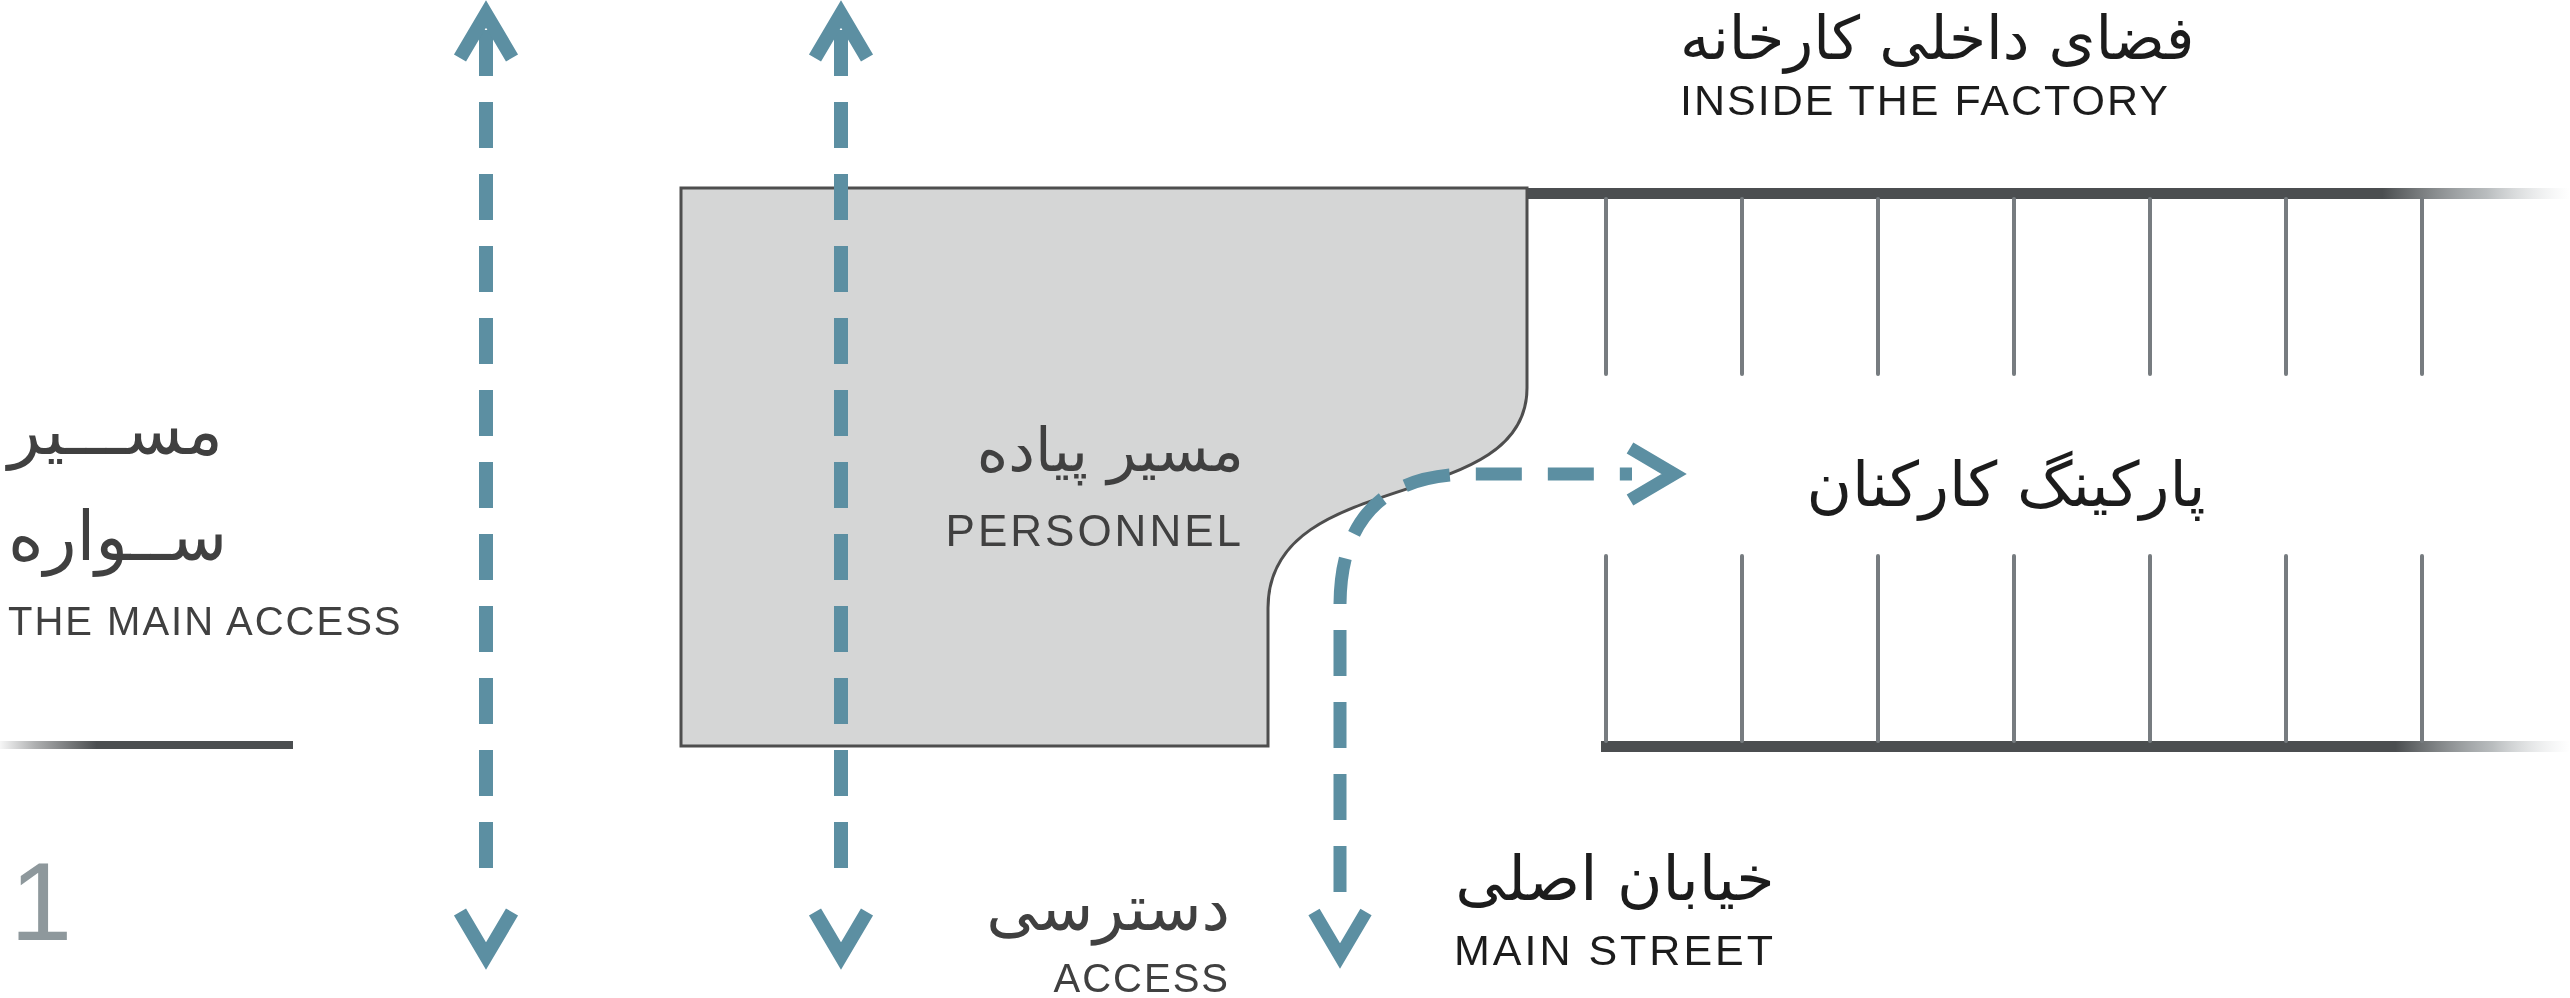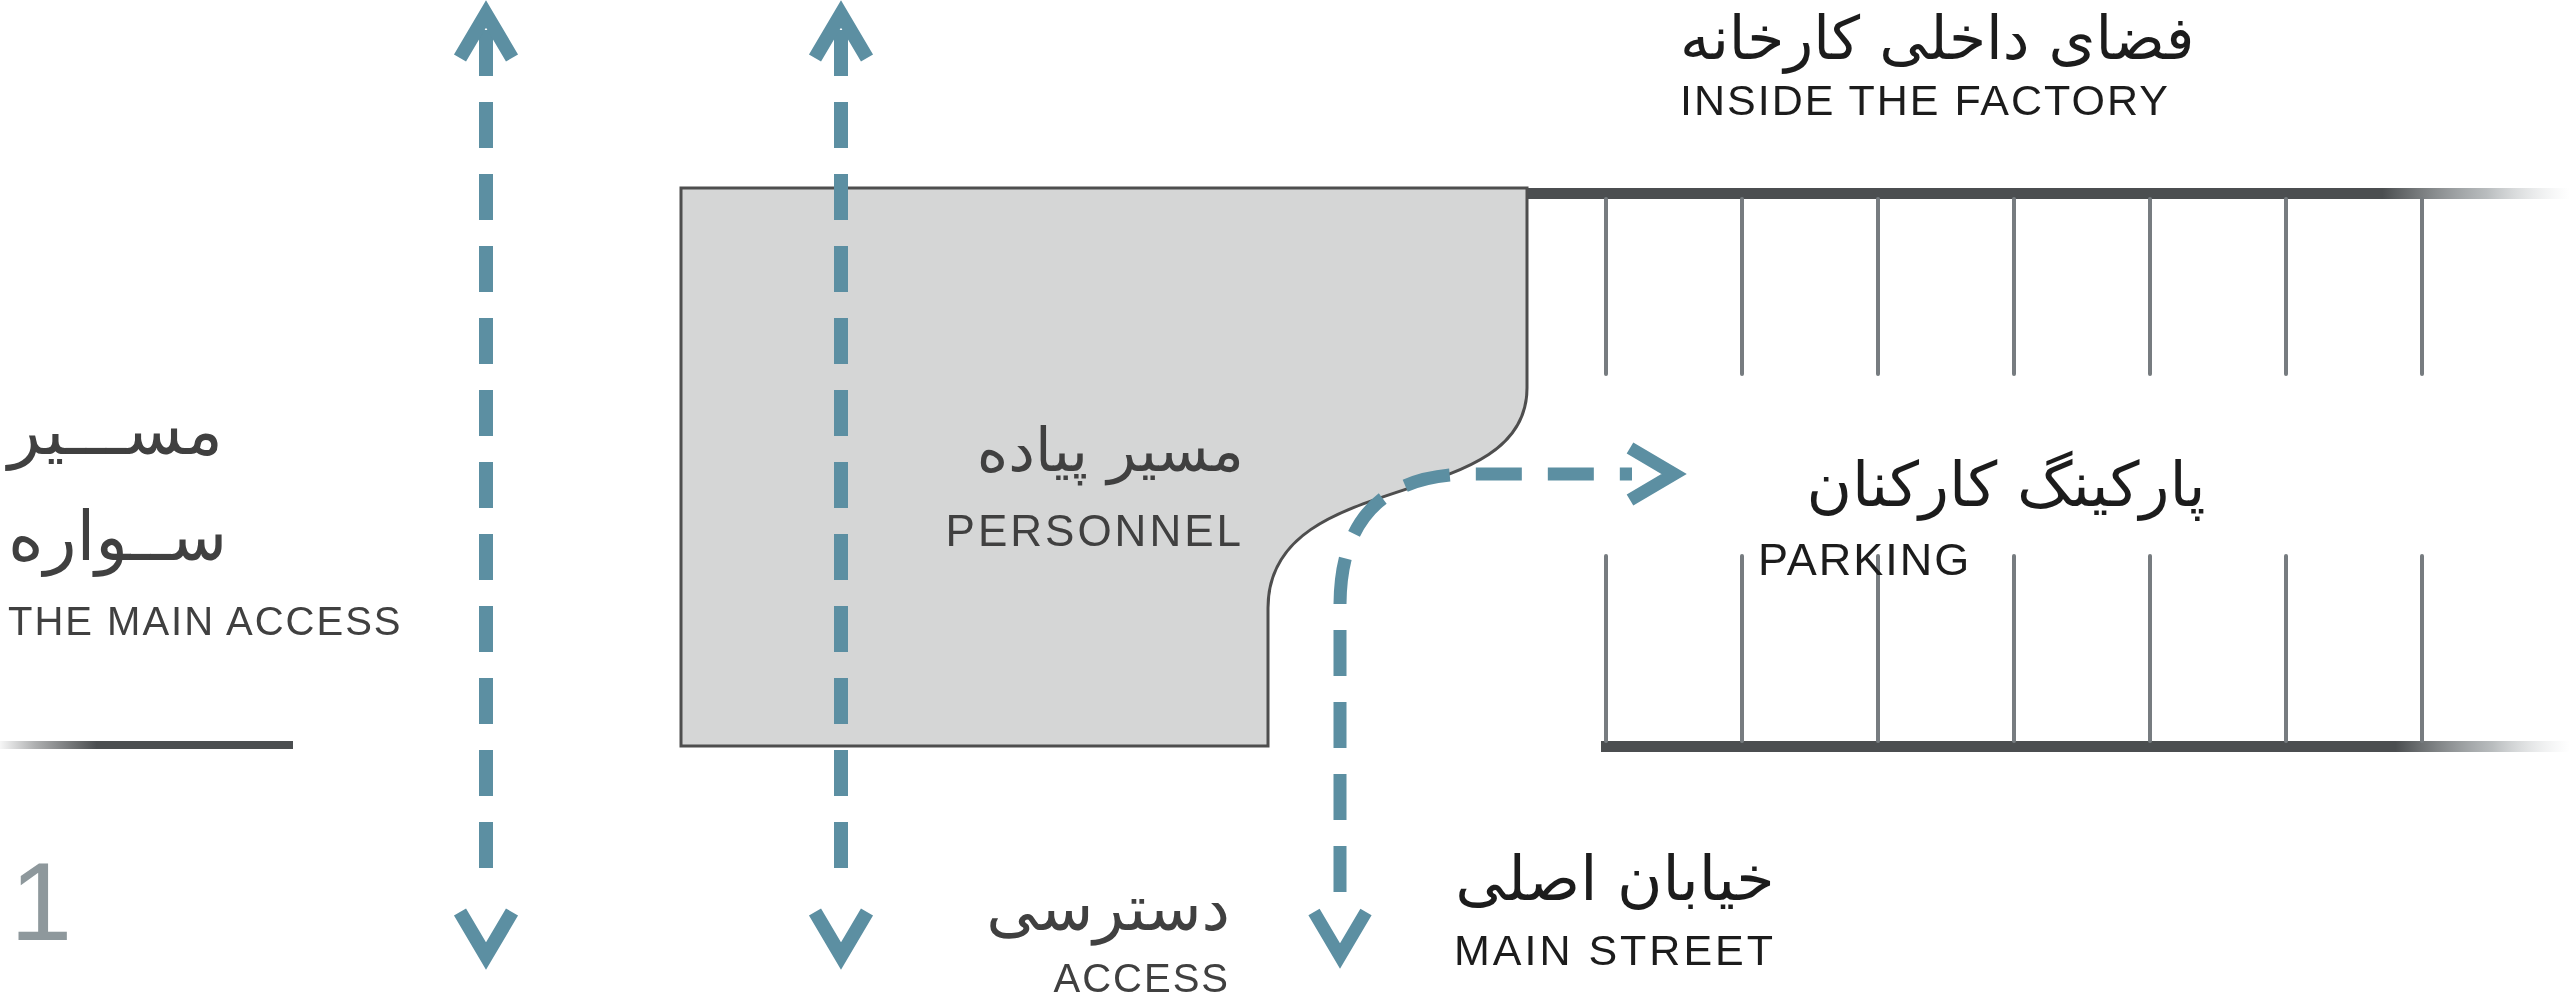--- a/index.html
+++ b/index.html
@@ -144,21 +144,20 @@
     <div class="en">THE MAIN ACCESS</div>
   </div>
 
   <div class="label personnel teal">
     <div class="fa">مسیر پیاده</div>
     <div class="en">PERSONNEL</div>
   </div>
 
   <div class="label parking black">
     <div class="fa">پارکینگ کارکنان</div>
-    <div class="en">PARKING</div>
   </div>
 
   <div class="label access teal">
     <div class="fa">دسترسی</div>
     <div class="en">ACCESS</div>
   </div>
 
   <div class="label street black">
     <div class="fa">خیابان اصلی</div>
     <div class="en">MAIN STREET</div>

